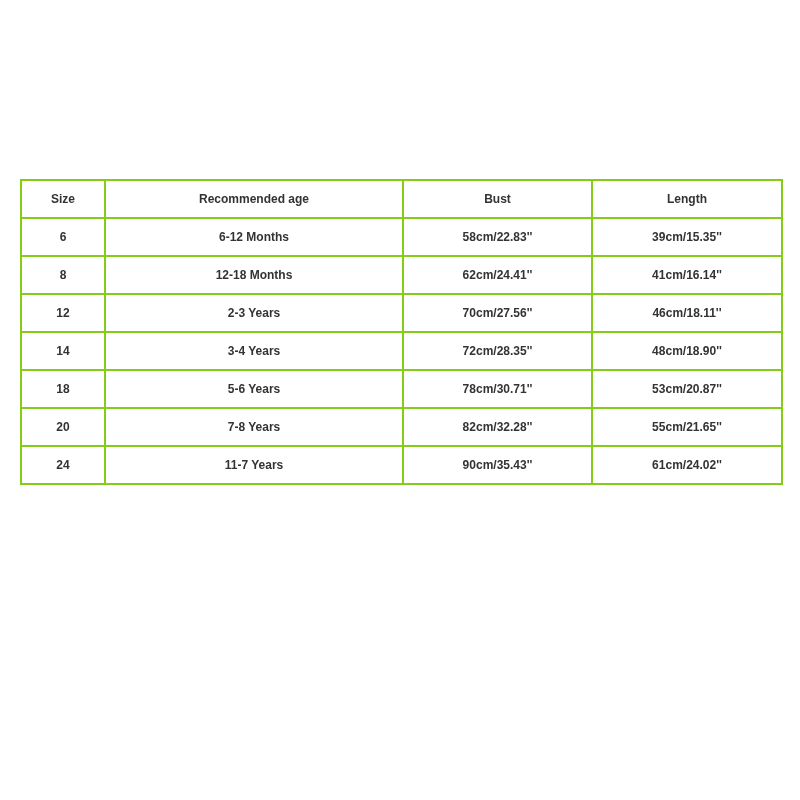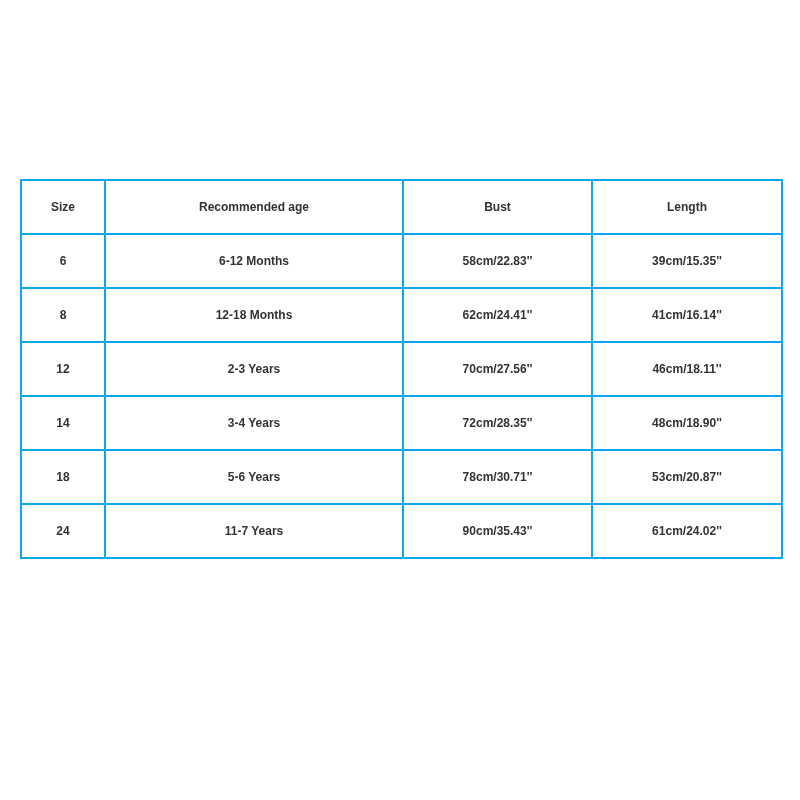--- a/index.html
+++ b/index.html
@@ -17,23 +17,23 @@
     .size-table {
       position: absolute;
       left: 20px;
       top: 179px;
       width: 761px;
       border-collapse: collapse;
       table-layout: fixed;
     }
     .size-table th,
     .size-table td {
-      border: 2px solid #0ea5e9;
+      border: 2px solid #84cc16;
       height: 36px;
-      padding: 8px;
+      padding: 0;
       text-align: center;
       vertical-align: middle;
       font-size: 12px;
       font-weight: bold;
       color: #333333;
     }
     .col-size { width: 84px; }
     .col-age { width: 298px; }
     .col-bust { width: 189px; }
     .col-length { width: 190px; }
@@ -81,19 +81,25 @@
       <td>72cm/28.35''</td>
       <td>48cm/18.90''</td>
     </tr>
     <tr>
       <td>18</td>
       <td>5-6 Years</td>
       <td>78cm/30.71''</td>
       <td>53cm/20.87''</td>
     </tr>
     <tr>
+      <td>20</td>
+      <td>7-8 Years</td>
+      <td>82cm/32.28''</td>
+      <td>55cm/21.65''</td>
+    </tr>
+    <tr>
       <td>24</td>
       <td>11-7 Years</td>
       <td>90cm/35.43''</td>
       <td>61cm/24.02''</td>
     </tr>
   </tbody>
 </table>
 
 </body></html>

